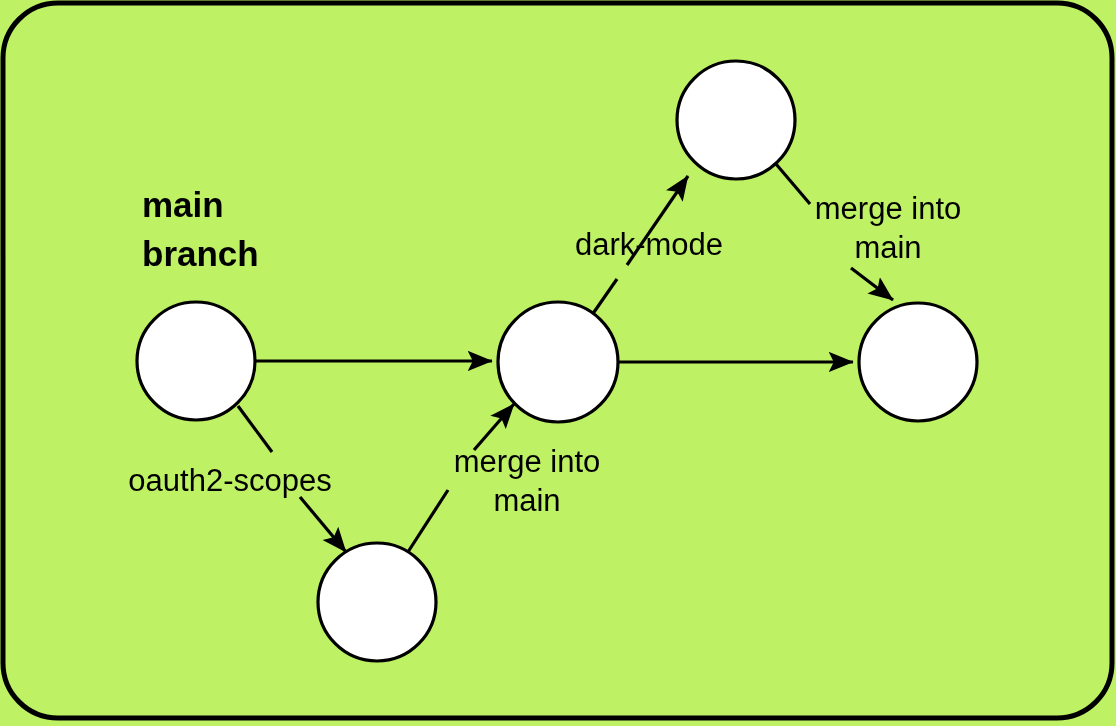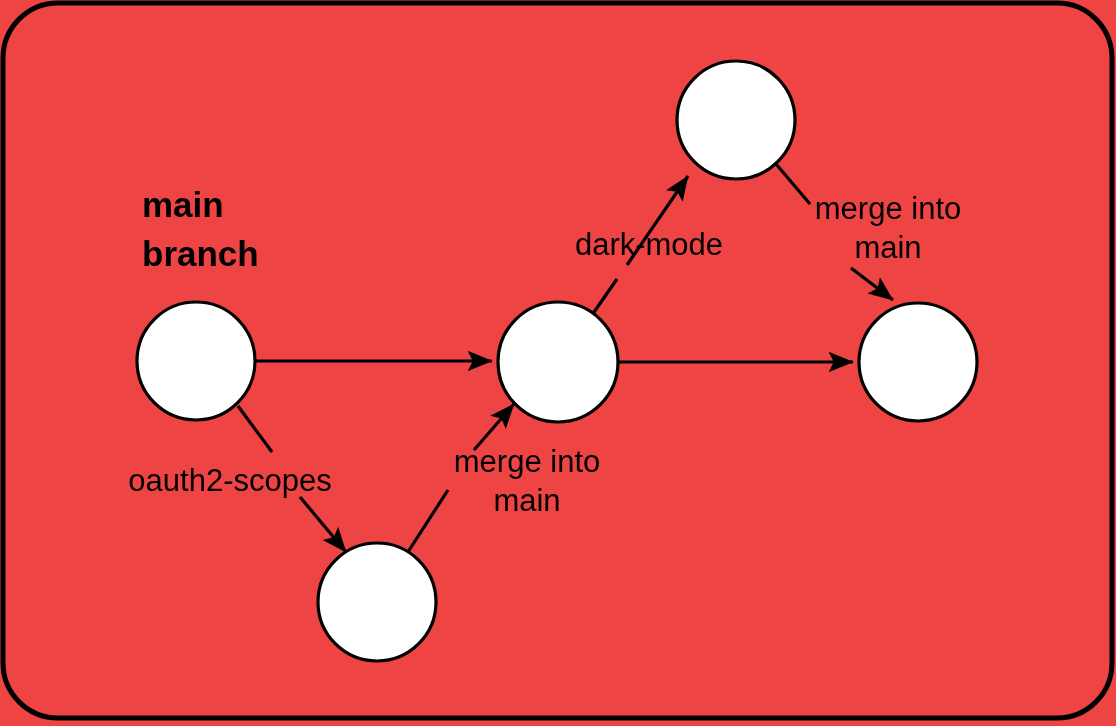--- a/index.html
+++ b/index.html
@@ -7,21 +7,21 @@
     padding: 0;
     background: #ffffff;
   }
   body {
     font-family: "Liberation Sans", sans-serif;
   }
   #canvas-root {
     position: relative;
     width: 1116px;
     height: 726px;
-    background: #ef4444;
+    background: #bef264;
     overflow: hidden;
   }
   #diagram-svg {
     display: block;
     width: 1116px;
     height: 726px;
   }
   .node-circle {
     fill: #ffffff;
     stroke: #000000;

